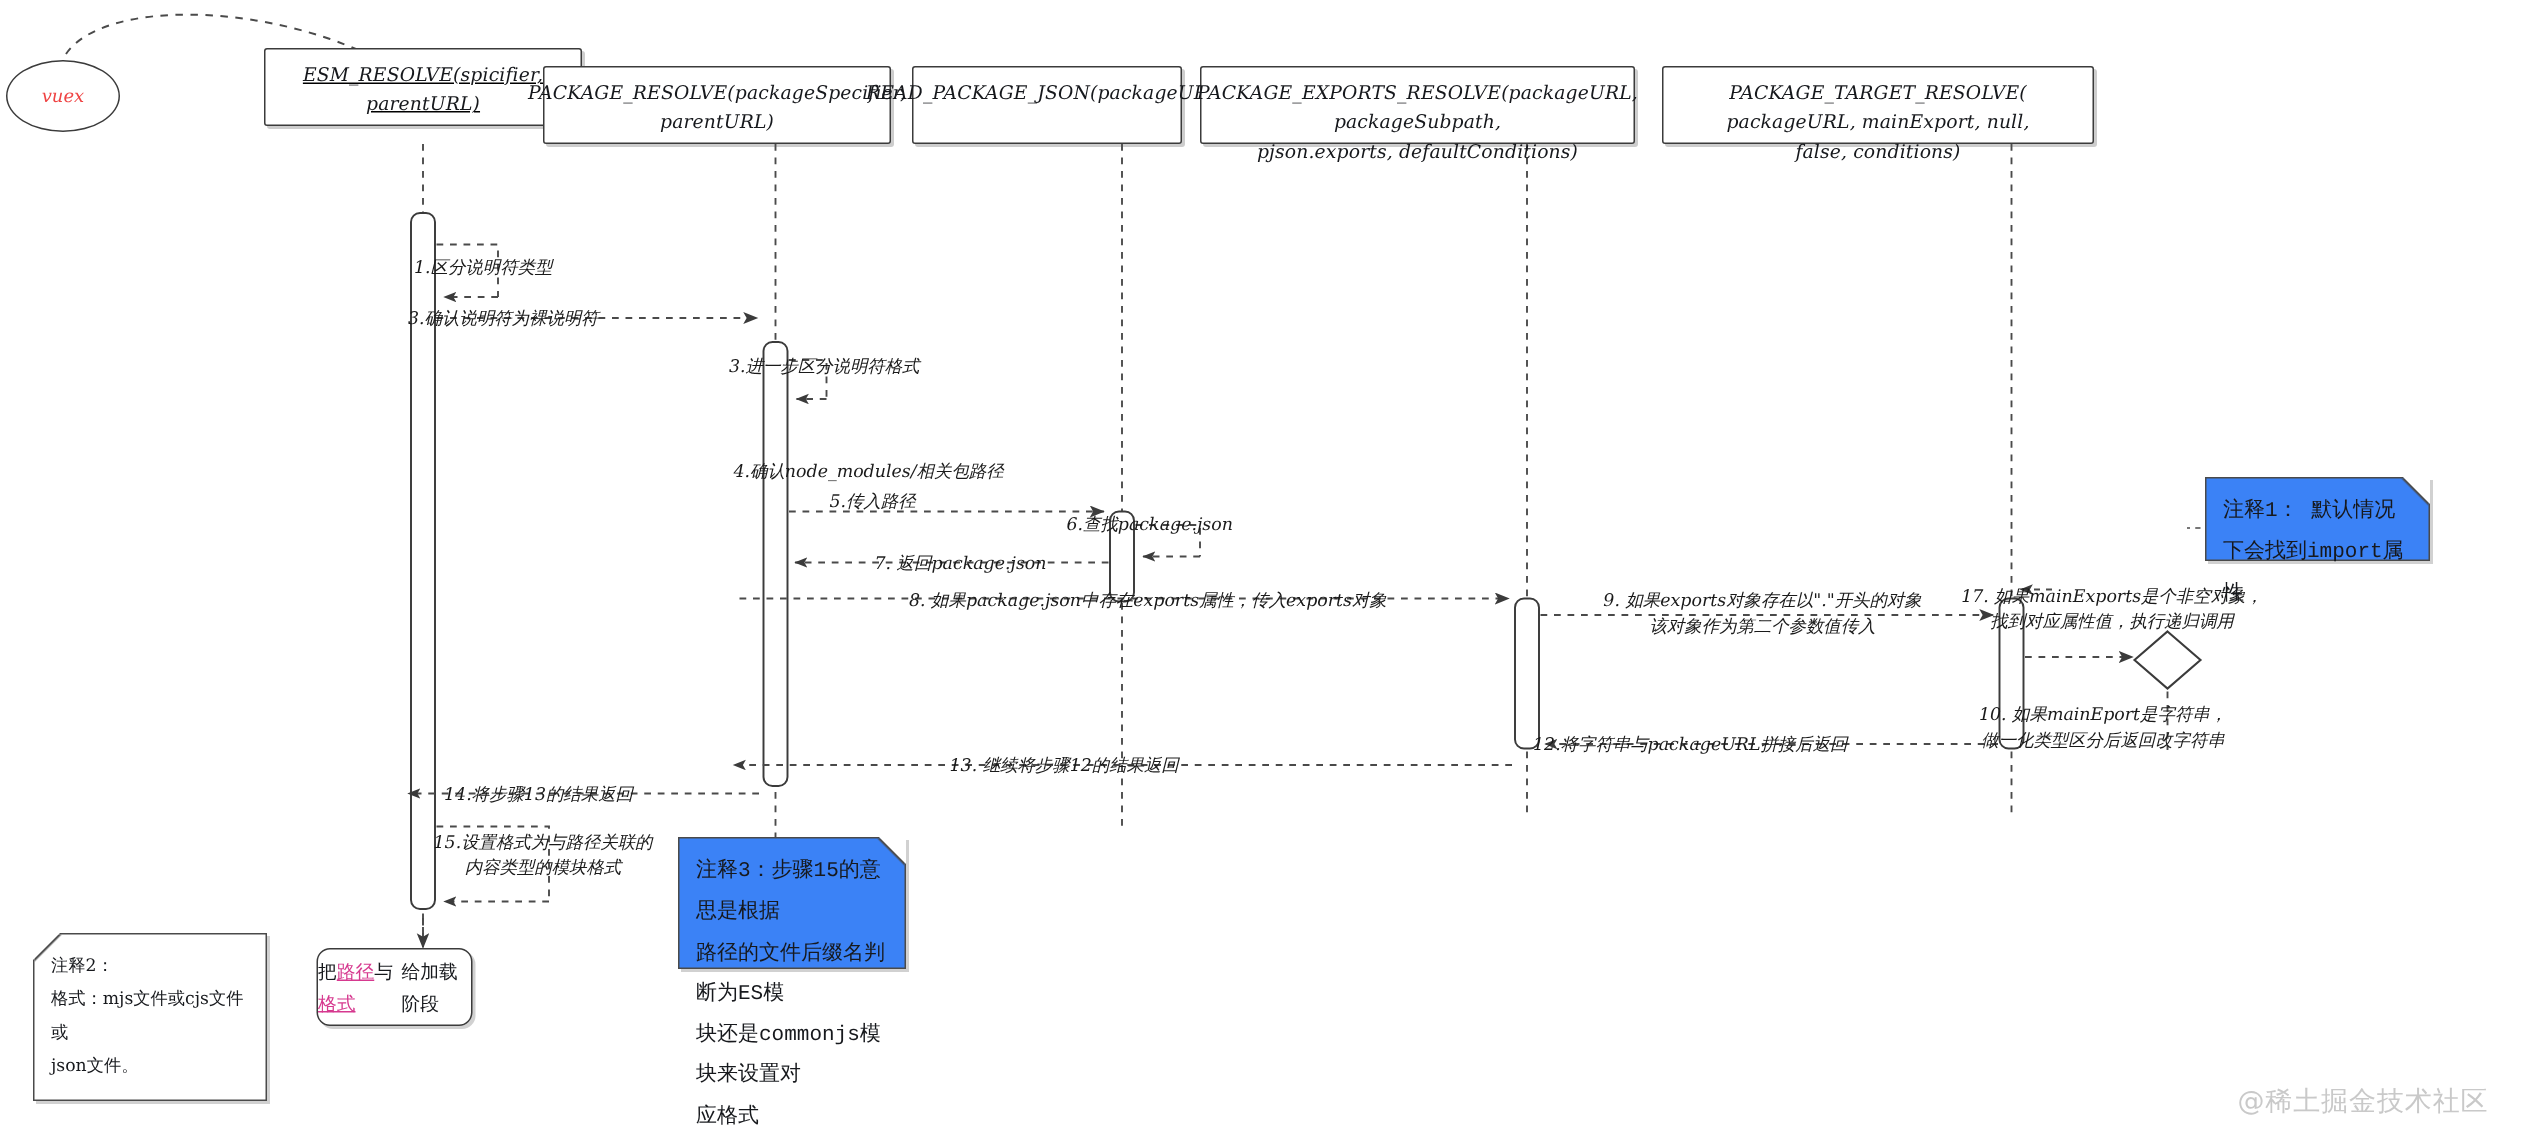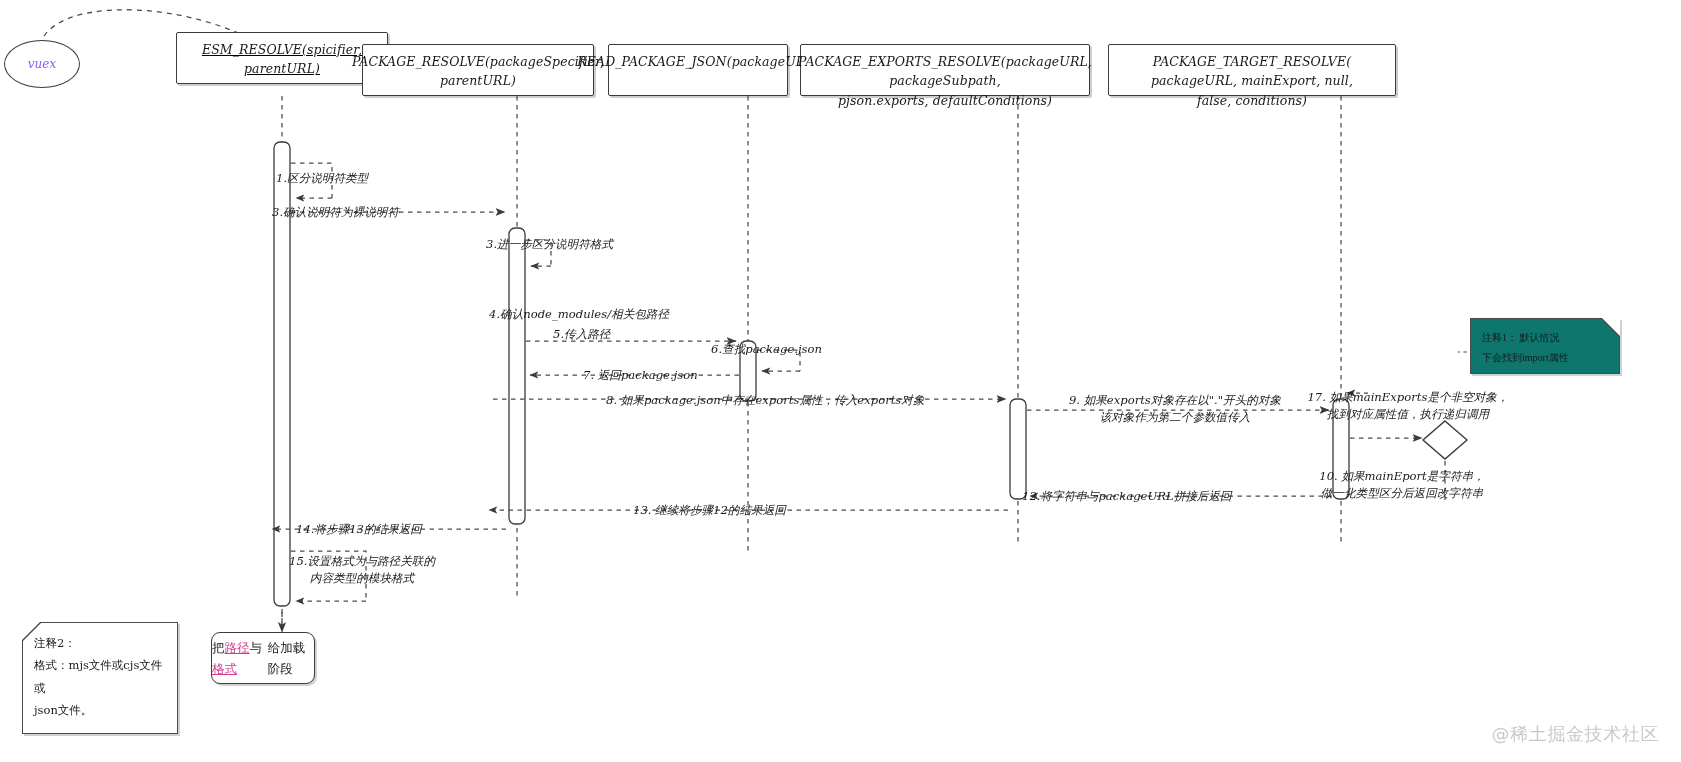--- a/index.html
+++ b/index.html
@@ -50,21 +50,21 @@
   
   .startnode {
     position:absolute;
     border:1.6px solid #3b3b3b;
     border-radius:50%;
     background:#fff;
     display:flex; align-items:center; justify-content:center;
     font-family:"DejaVu Serif", serif;
     font-style:italic;
     font-size:12px;
-    color:#8b5cf6;
+    color:#ef4444;
   }
 
   
   .endbox {
     position:absolute;
     border:1.4px solid #3b3b3b;
     border-radius:9px;
     background:#fff;
     box-shadow:2px 2px 0 rgba(90,90,90,0.28);
     display:flex; flex-direction:row;
@@ -72,25 +72,25 @@
     font-family:"DejaVu Serif", serif;
     font-size:12.5px;
     color:#17191d;
     line-height:1.7;
   }
   .endbox u { text-decoration:underline; color:#d6398f; }
 
   
   .note {
     position:absolute;
-    background:#0f766e;
+    background:#3b82f6;
     border:1.3px solid #4a4a4a;
     box-shadow:2px 2px 0 rgba(90,90,90,0.28);
-    font-family:Liberation Serif, serif;
-    font-size:10px;
+    font-family:Liberation Mono, monospace;
+    font-size:14px;
     color:#17191d;
     line-height:1.95;
     padding:9px 11px 8px 11px;
   }
   .note .fold {
     position:absolute; right:-1px; top:-1px;
     width:0; height:0;
     border-left:18px solid transparent;
     border-top:18px solid #fff;
     filter:drop-shadow(-1px 1px 0 #4a4a4a);
@@ -286,20 +286,27 @@
     <div>下会找到import属性</div>
   </div>
 
   <div class="note-l" style="left:22px; top:622px; width:156px; height:112px;">
     <div class="fold2"></div>
     <div>注释2：</div>
     <div>格式：mjs文件或cjs文件或</div>
     <div>json文件。</div>
   </div>
 
+  <div class="note" style="left:452px; top:558px; width:152px; height:88px;">
+    <div class="fold"></div>
+    <div>注释3：步骤15的意思是根据</div>
+    <div>路径的文件后缀名判断为ES模</div>
+    <div>块还是commonjs模块来设置对</div>
+    <div>应格式</div>
+  </div>
 
   <div class="endbox" style="left:211px; top:632px; width:104px; height:52px;">
     <div>
       <span>把</span><u>路径</u><span>与</span><u>格式</u>
     </div>
     <div>给加载阶段</div>
   </div>
 
   <div class="wm">@稀土掘金技术社区</div>
 

